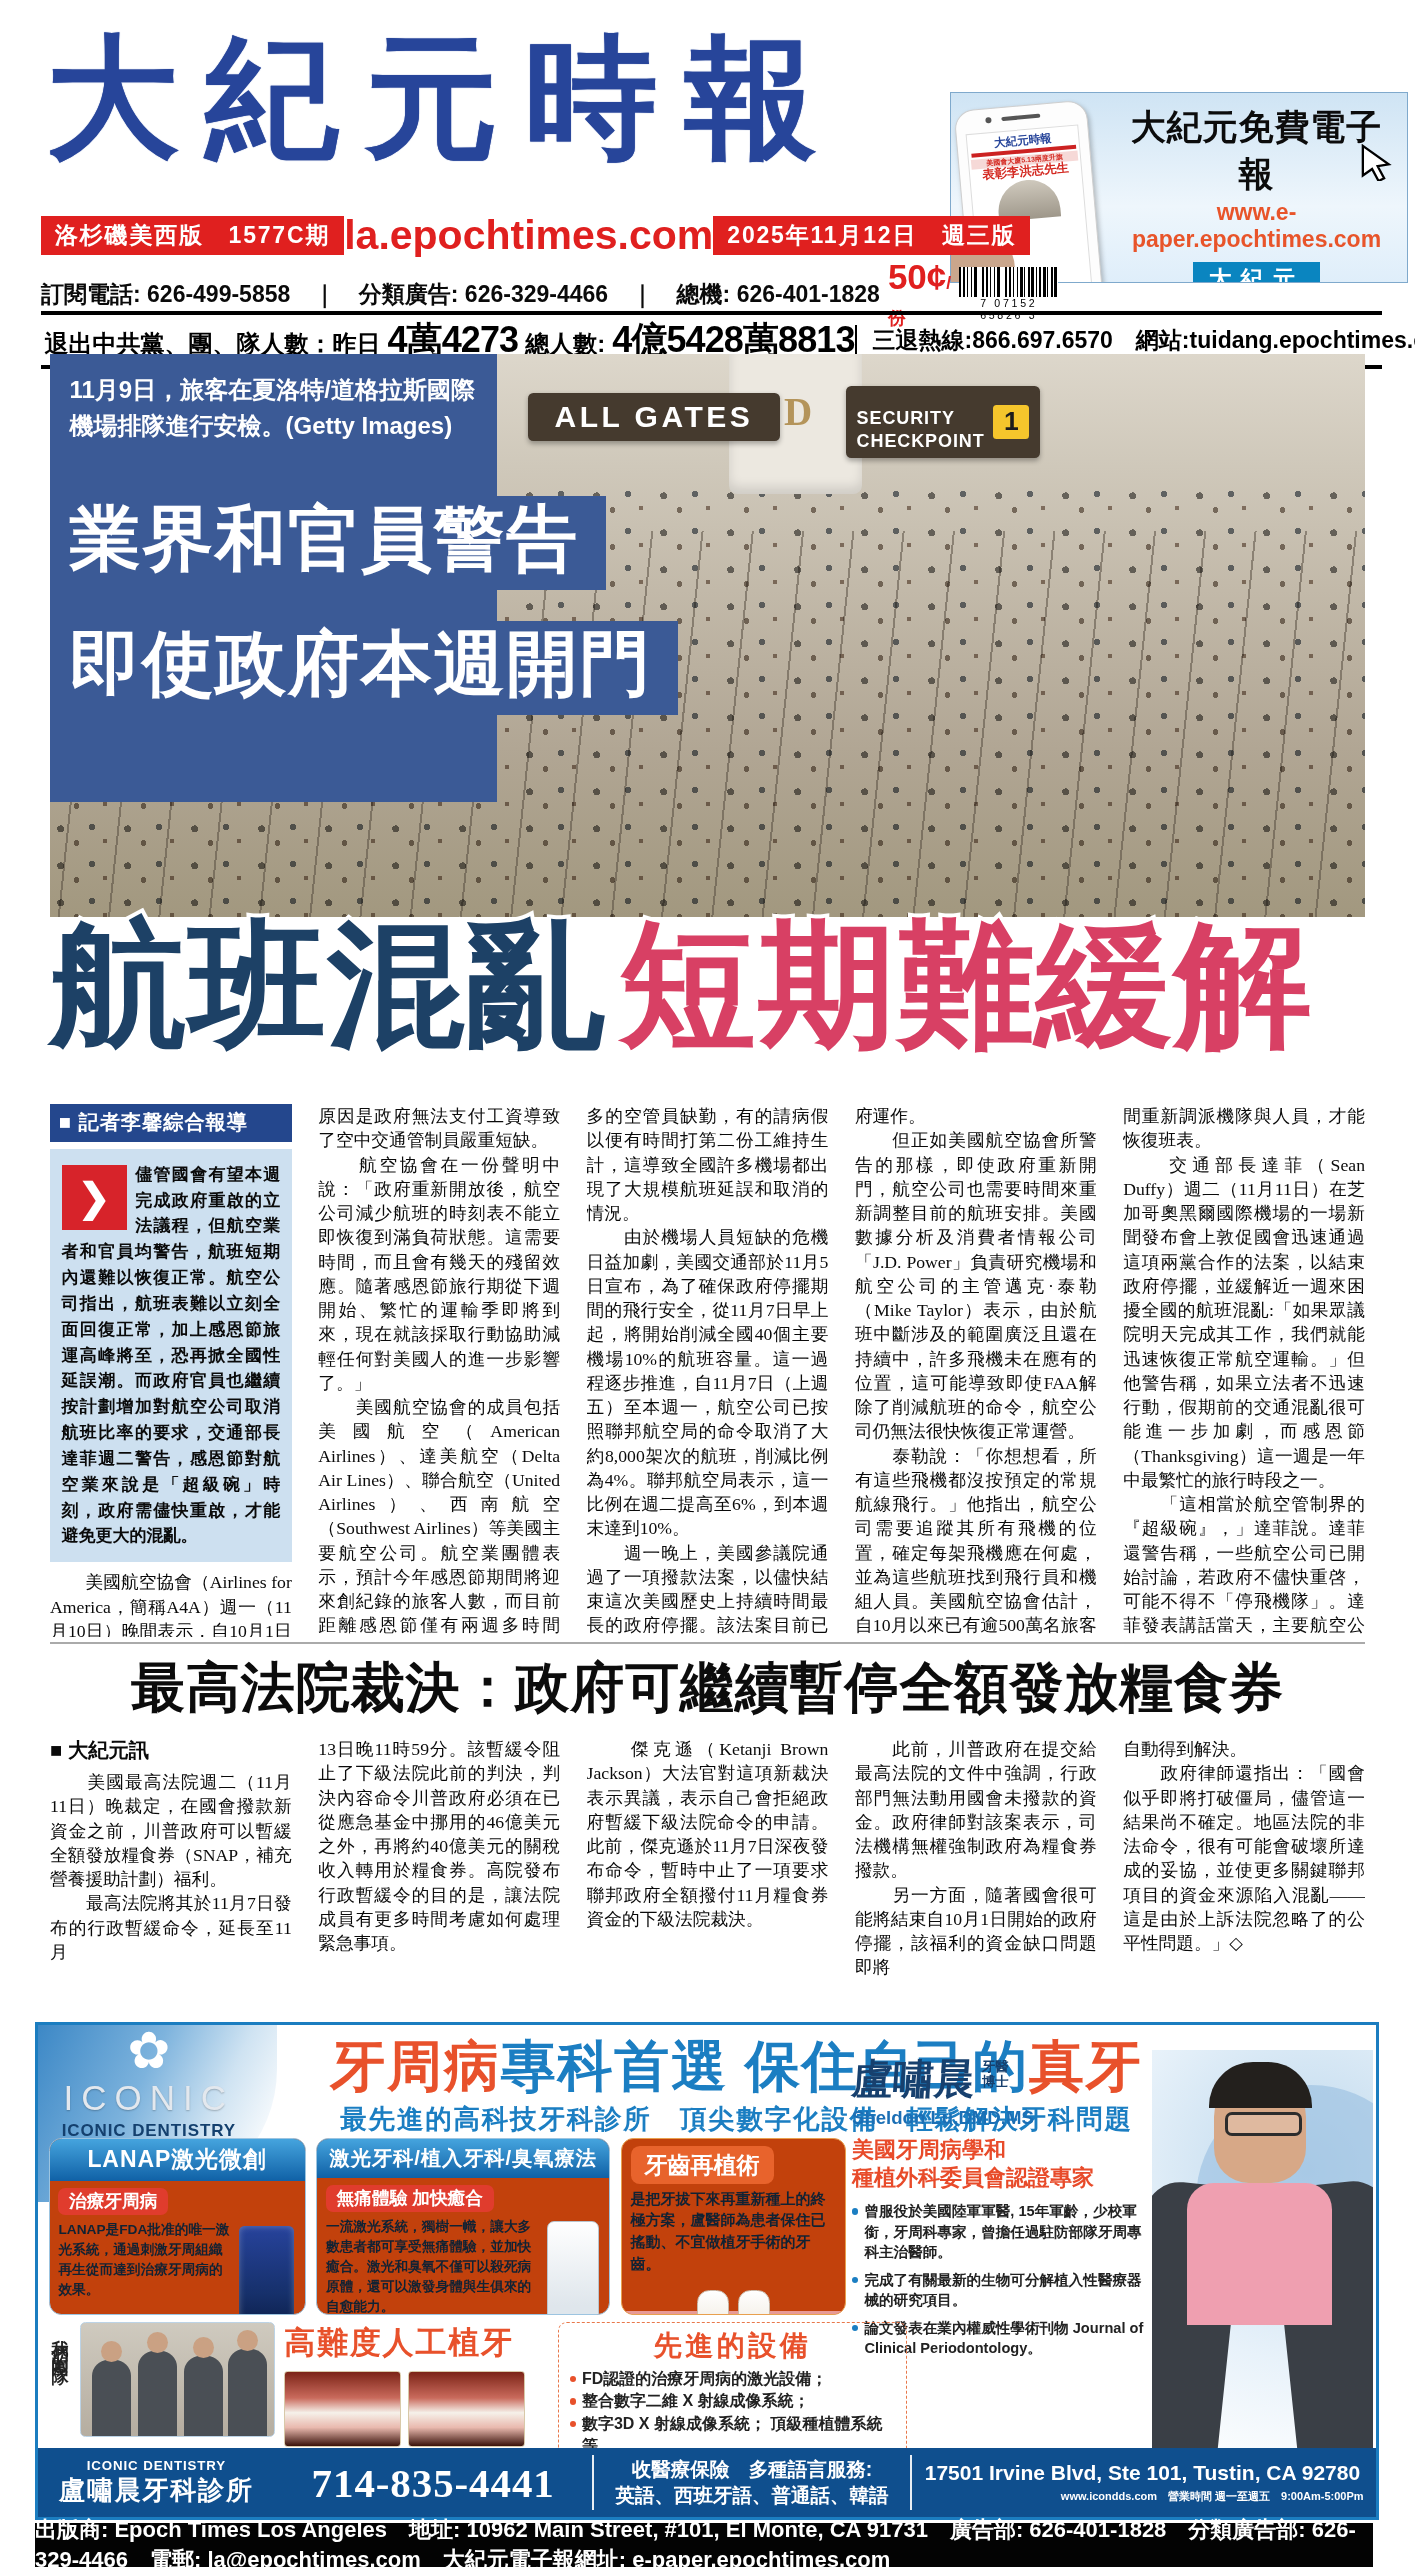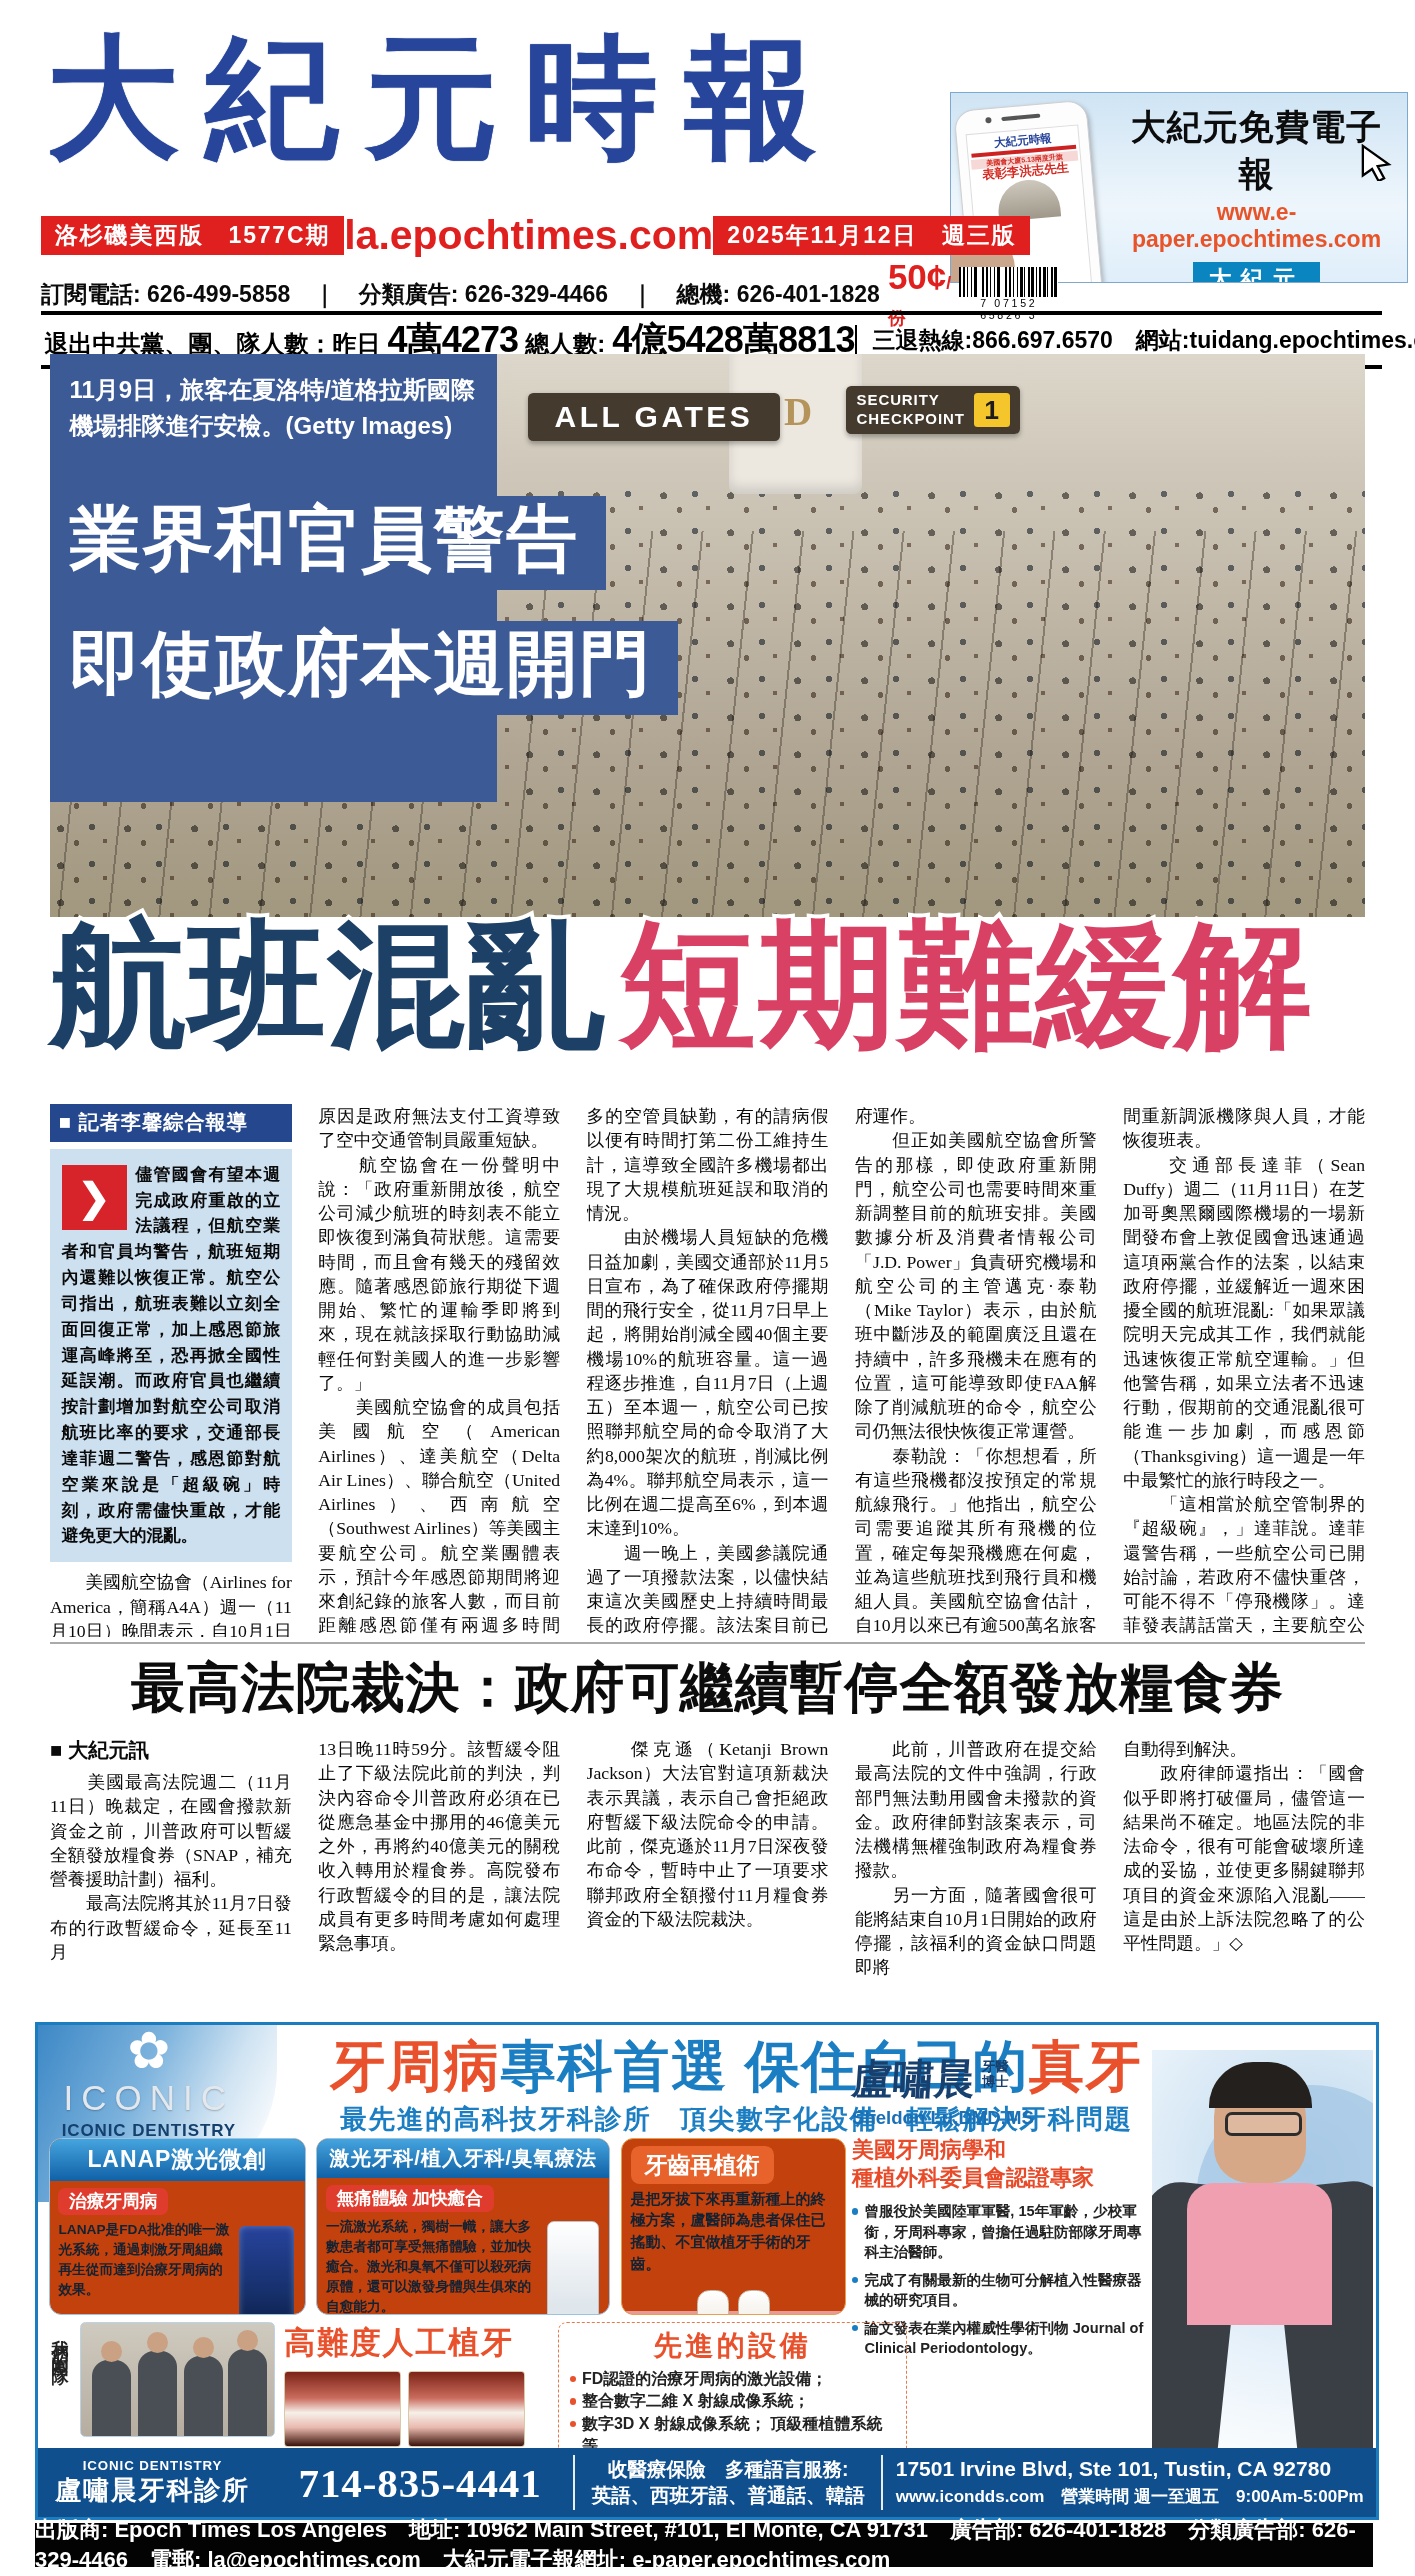--- a/index.html
+++ b/index.html
@@ -60,21 +60,21 @@
        radial-gradient(circle 4.4px at 55px 21px,#6b5140 55%,transparent 56%);
      background-size:67px 37px;opacity:.65;mix-blend-mode:multiply;top:133px;}
   .hero .belts{position:absolute;left:0;right:0;top:177px;bottom:0;
      background:repeating-linear-gradient(96deg,transparent 0 48px,rgba(80,70,58,.5) 48px 50px);}
   .pillar{position:absolute;left:679px;top:0;width:133px;height:140px;background:#ece8e0;border-radius:0 0 8.8px 8.8px;
           box-shadow:inset 0 -7px 10.6px rgba(0,0,0,.12);}
   .pillar .orn{color:#b4945a;font-size:39px;text-align:center;font-family:"Liberation Serif",serif;font-weight:700;margin-top:35px;letter-spacing:-5.3px;}
   .sign-dark{position:absolute;background:#453a2e;color:#fff;font-weight:800;border-radius:5.3px;box-shadow:0 2.7px 5.3px rgba(0,0,0,.3);}
   .sign-gates{left:478px;top:39px;font-size:30px;padding:7px 26.5px;letter-spacing:3.5px;}
   .sign-chk{left:796px;top:32px;padding:5.3px 10.6px;display:flex;align-items:center;gap:8.8px;}
-  .sign-chk .txt{font-size:15px;line-height:1.25;letter-spacing:0.9px;}
+  .sign-chk .txt{font-size:18px;line-height:1.25;letter-spacing:0.9px;margin-top:16px;}
   .sign-chk .one{background:#f5c52c;color:#1c1c1c;font-size:26.5px;font-weight:900;padding:1.8px 10.6px;border-radius:3.5px;}
   .cap-panel{position:absolute;left:0;top:0;width:447px;height:448px;background:#3b5a96;}
   .caption{padding:17.7px 21px 0 19.5px;color:#fff;font-weight:700;font-size:24px;line-height:1.5;}
   .kicker{position:absolute;left:0;color:#fff;font-weight:900;font-size:71px;line-height:1.1;background:#3b5a96;
           padding:3.5px 26.5px 12.4px 19.5px;white-space:nowrap;letter-spacing:1.8px;}
   .k1{top:142px;} .k2{top:267px;}
 
   
   .headline1{position:absolute;left:50px;top:904px;width:1353px;display:flex;gap:14px;white-space:nowrap;
              font-weight:900;font-size:137px;line-height:1.18;letter-spacing:1.8px;
@@ -176,21 +176,21 @@
   .contact{position:absolute;left:0;right:0;bottom:0;height:69px;background:#0f4f8e;color:#fff;display:flex;align-items:center;}
   .csec{padding:0 12.4px;height:55px;display:flex;flex-direction:column;justify-content:center;}
   .cs1{width:212px;text-align:center;}
   .cs1 .en{font-size:13.3px;font-weight:800;letter-spacing:0.9px;}
   .cs1 .zh{font-size:26px;font-weight:900;letter-spacing:1.8px;}
   .cs2{width:292px;text-align:center;font-size:41px;font-weight:900;font-family:"Liberation Serif",serif;letter-spacing:0.9px;}
   .cs3{width:292px;border-left:2.7px solid rgba(255,255,255,.9);text-align:center;}
   .cs3 div{font-size:19.5px;font-weight:900;line-height:1.3;white-space:nowrap;}
   .cs4{flex:1;border-left:2.7px solid rgba(255,255,255,.9);}
   .cs4 .addr{font-size:21px;font-weight:900;white-space:nowrap;}
-  .cs4 .web{font-size:17px;font-weight:800;margin-top:3.5px;white-space:nowrap;}
+  .cs4 .web{font-size:11px;font-weight:800;margin-top:3.5px;white-space:nowrap;text-align:right;}
 
   
   .footer{position:absolute;left:35px;top:2523px;width:1338px;height:44px;background:#030303;color:#fff;
           display:flex;align-items:center;justify-content:center;font-size:22px;font-weight:800;letter-spacing:0;}
 </style>
 </head>
 <body>
 
 <div class="page">
 

